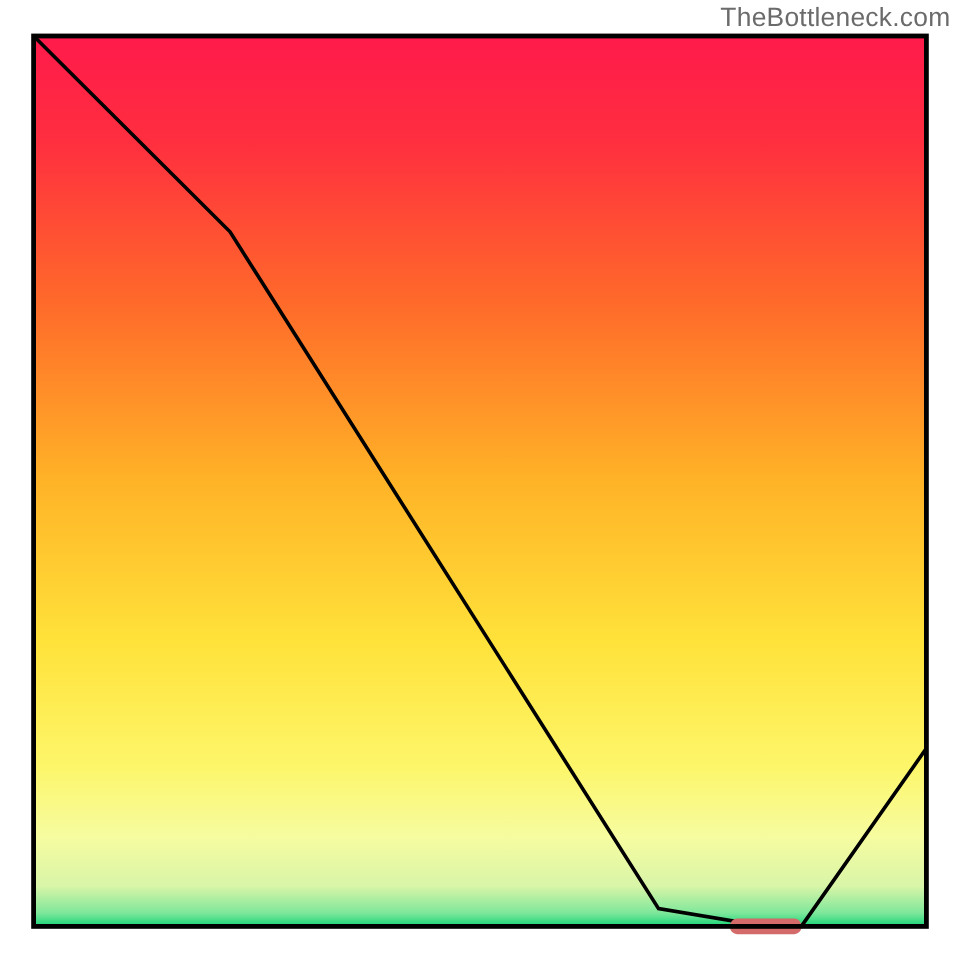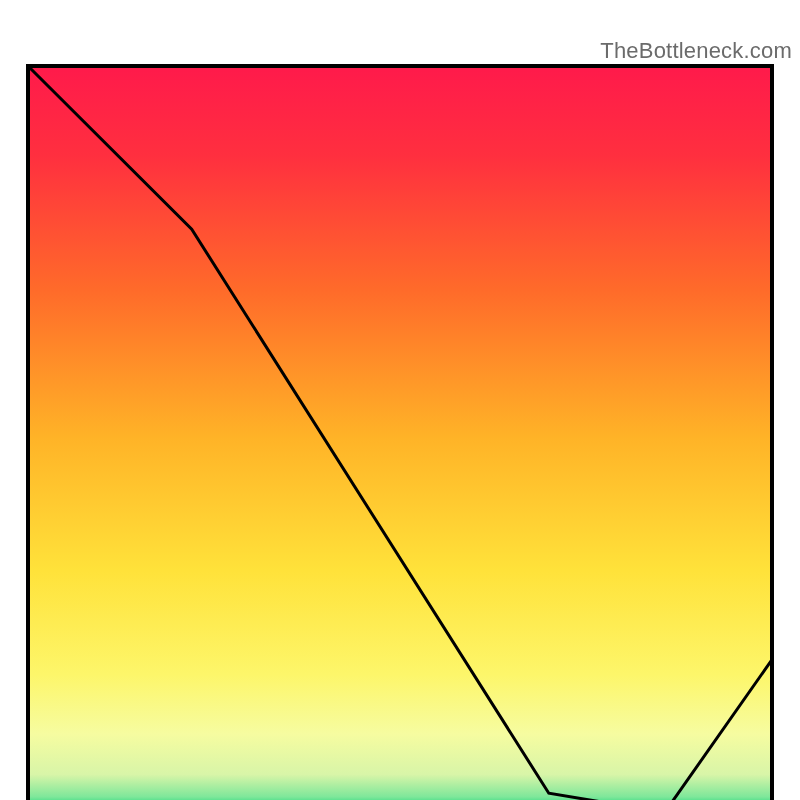--- a/index.html
+++ b/index.html
@@ -8,21 +8,20 @@
     width: 800px;
     height: 800px;
     background: #ffffff;
     font-family: Arial, Helvetica, sans-serif;
     overflow: hidden;
   }
   .container {
     position: relative;
     width: 800px;
     height: 596px;
-    margin-top: 36px;
   }
   .watermark {
     position: absolute;
     top: 2px;
     right: 8px;
     color: #6b6b6b;
     font-size: 22px;
     font-weight: 400;
     letter-spacing: 0.2px;
     z-index: 5;

